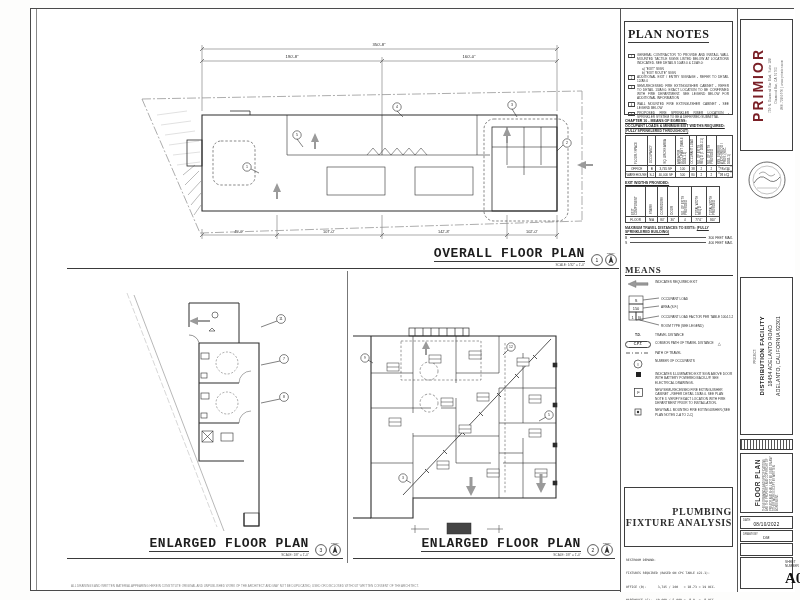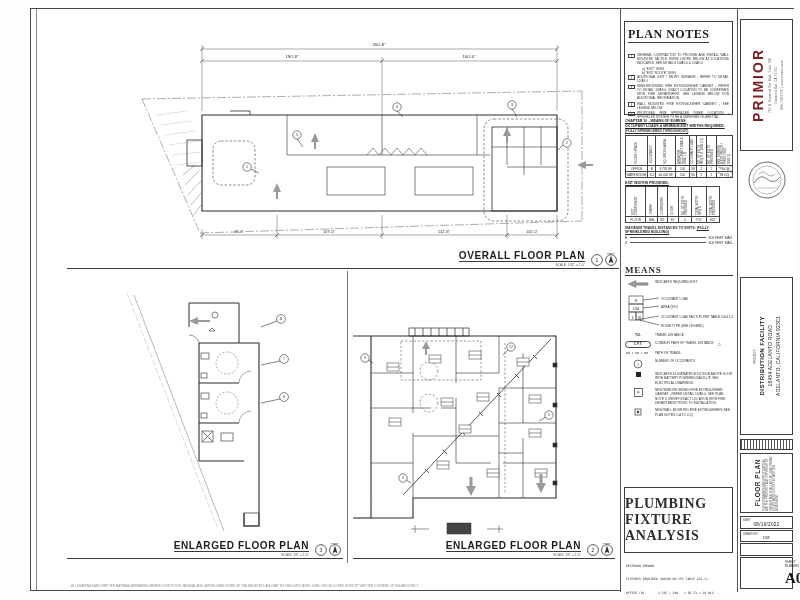--- a/index.html
+++ b/index.html
@@ -6,21 +6,21 @@
   html,body { width:800px; height:600px; background:#fdfdfc; font-family:"Liberation Sans",sans-serif; color:#2e2e2e; overflow:hidden; }
   .sheet { position:absolute; left:30px; top:8px; width:764px; height:583px; border:1.4px solid #4a4a4a; background:#fff; }
   .sheet-inner-left { position:absolute; left:5px; top:0; bottom:0; width:0; border-left:0.8px solid #8a8a8a; }
 
   
   .draw-divider-v { position:absolute; left:316px; top:262px; height:292px; width:0; border-left:0.9px solid #777; }
   svg.plan { position:absolute; }
   svg text { font-family:"Liberation Sans",sans-serif; fill:#2e2e2e; }
   .panel-bar { position:absolute; border-bottom:1.6px solid #3a3a3a; display:flex; justify-content:flex-end; align-items:flex-end; padding-bottom:1px; }
   .pt-text { display:flex; flex-direction:column; align-items:flex-end; margin-right:4px; }
-  .panel-title { font-family:Liberation Sans, sans-serif; font-weight:bold; font-size:10px; letter-spacing:0.6px; color:#1d1d1d; border-bottom:0.9px solid #3a3a3a; line-height:1.1;margin-top:32px; }
+  .panel-title { font-family:Liberation Mono, monospace; font-weight:bold; font-size:13px; letter-spacing:0.6px; color:#1d1d1d; border-bottom:0.9px solid #3a3a3a; line-height:1.1;margin-top:32px; }
   .panel-scale { font-size:3.2px; color:#555; margin-top:1px; }
   .keynote-banner { position:absolute; text-align:center; font-family:"Liberation Serif",serif; font-weight:bold; font-size:7px; letter-spacing:0.3px; color:#1d1d1d; }
 
   
   .mid-rail { position:absolute; left:589px; top:0; width:117px; height:583px; border-left:0.9px solid #555; background:#fff; }
   .box { border:0.9px solid #3e3e3e; }
   .pn-box { position:absolute; left:3px; right:4px; top:12px; height:94px; padding:2px 3px; }
   .sec-title { font-family:"Liberation Serif",serif; font-weight:bold; font-size:12px; letter-spacing:0.5px; color:#1d1d1d; border-bottom:0.9px solid #3a3a3a; display:inline-block; margin-bottom:10px; }
   .note-row { display:flex; gap:2px; margin-bottom:1.5px; }
   .note-key { flex:0 0 7px; height:4.5px; border:0.6px solid #444; font-size:2.8px; text-align:center; line-height:4.2px; margin-top:0.5px; }
@@ -41,21 +41,21 @@
   .travel-row .lead { flex:1; border-bottom:0.7px solid #555; margin:0 3px 1px 3px; }
 
   .legend { position:absolute; left:4px; right:4px; top:256px; }
   .legend-title { font-family:"Liberation Serif",serif; font-weight:bold; font-size:9px; letter-spacing:0.8px; border-bottom:1.2px solid #333; display:block; margin-bottom:4px; }
   .lg-row { display:flex; gap:4px; margin-bottom:3.5px; align-items:flex-start; }
   .lg-sym { flex:0 0 26px; display:flex; justify-content:center; }
   .lg-txt { font-size:3.2px; line-height:1.3; color:#333; }
   .lg-key { font-size:3.4px; font-weight:bold; }
 
   .plumb { position:absolute; left:3px; right:4px; top:478px; }
-  .plumb-head { border:0.9px solid #3e3e3e; text-align:left; font-family:"Liberation Serif",serif; font-weight:bold; font-size:14px; letter-spacing:0.6px; padding:8px 0; margin-bottom:2px; }
+  .plumb-head { border:0.9px solid #3e3e3e; text-align:right; font-family:"Liberation Serif",serif; font-weight:bold; font-size:10px; letter-spacing:0.6px; padding:18px 0; margin-bottom:2px; }
   .plumb-body { font-family:"DejaVu Sans Mono",monospace; font-size:3.1px; line-height:1.45; color:#333; white-space:pre; padding-left:2px; }
   .plumb-body .pl-line { overflow:hidden; }
 
   
   .right-rail { position:absolute; left:706px; top:0; width:58px; height:583px; border-left:0.9px solid #555; background:#fff; }
   .tb-box { position:absolute; left:2px; right:2px; }
   .vstack { height:100%; width:100%; display:flex; flex-direction:row; justify-content:center; align-items:center; gap:2px; }
   .vtext { writing-mode:vertical-rl; transform:rotate(180deg); white-space:nowrap; }
   .brand-name { font-size:14px; font-weight:bold; letter-spacing:2px; color:#7a1f26; }
   .brand-addr { font-size:3px; color:#666; letter-spacing:0.2px; }

